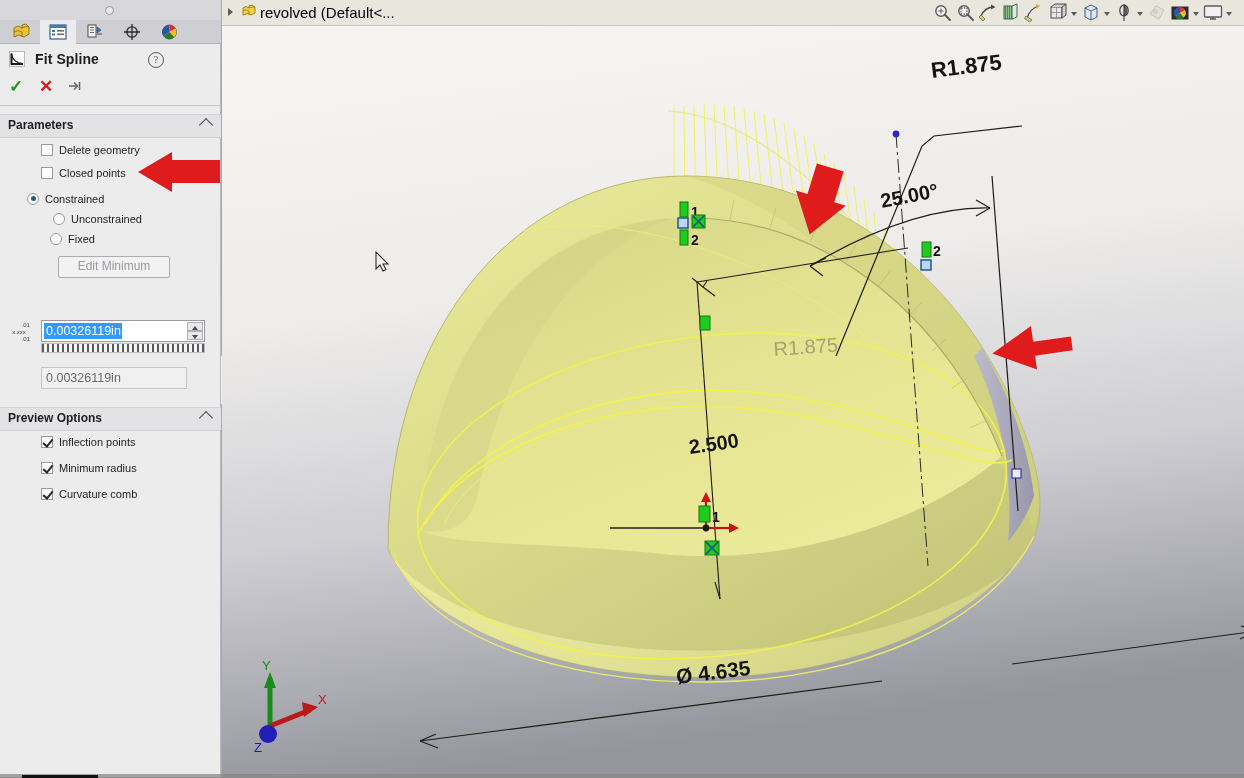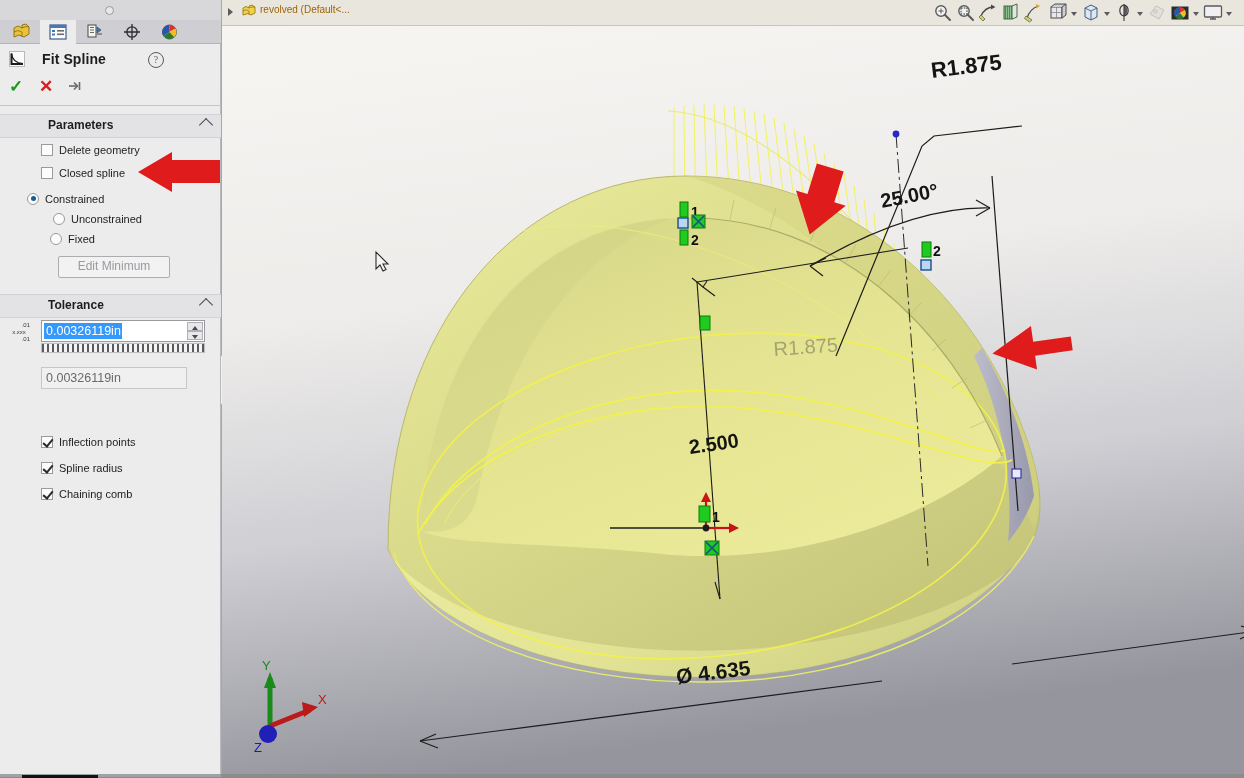--- a/index.html
+++ b/index.html
@@ -73,21 +73,20 @@
 
   
   #title-row {
     position: absolute;
     left: 0; top: 44px;
     width: 176px; height: 30px;
     display: flex;
     align-items: center;
     padding-left: 8px;
     box-sizing: border-box;
-    gap: 7px;
   }
   #title-text {
     font-size: 14px;
     font-weight: bold;
     color: #1d1d1d;
     margin-left: 8px;
     letter-spacing: 0.1px;
   }
   #help-icon {
     position: absolute;
@@ -136,21 +135,20 @@
     border-top: 1px solid #d2d2d6;
     border-bottom: 1px solid #d2d2d6;
     cursor: pointer;
   }
   .group-head .gt {
     position: absolute;
     left: 8px; top: 3px;
     font-size: 12px;
     font-weight: bold;
     color: #1d1d1d;
-    margin-left: 40px;
   }
   .group-head .chev {
     position: absolute;
     right: 10px; top: 5px;
     width: 9px; height: 9px;
     border-left: 1.5px solid #4a4a4e;
     border-top: 1.5px solid #4a4a4e;
     transform: rotate(45deg);
   }
 
@@ -332,22 +330,22 @@
     left: 6px; top: 8px;
     width: 0; height: 0;
     border-top: 4px solid transparent;
     border-bottom: 4px solid transparent;
     border-left: 5px solid #5a5a5e;
     cursor: pointer;
   }
   #tree-label {
     position: absolute;
     left: 38px; top: 4px;
-    font-size: 10px;
-    color: #a16207;
+    font-size: 15px;
+    color: #000000;
     white-space: nowrap;
   }
   #tree-icon {
     position: absolute;
     left: 19px; top: 4px;
     width: 16px; height: 16px;
   }
   #view-tools {
     position: absolute;
     right: 10px; top: 0;
@@ -483,71 +481,71 @@
       <span class="gt">Parameters</span>
       <span class="chev"></span>
     </div>
 
     <div class="chk-row" style="left:41px; top:140px">
       <span class="chkbox"></span>
       <span class="chk-label">Delete geometry</span>
     </div>
     <div class="chk-row" style="left:41px; top:163px">
       <span class="chkbox"></span>
-      <span class="chk-label">Closed spline</span>
+      <span class="chk-label">Closed points</span>
     </div>
 
     <div class="chk-row" style="left:27px; top:189px">
       <span class="radio on"></span>
       <span class="chk-label">Constrained</span>
     </div>
     <div class="chk-row" style="left:53px; top:209px">
       <span class="radio"></span>
       <span class="chk-label">Unconstrained</span>
     </div>
     <div class="chk-row" style="left:50px; top:229px">
       <span class="radio"></span>
       <span class="chk-label">Fixed</span>
     </div>
 
     <div id="edit-chaining">Edit Minimum</div>
 
-    <div class="group-head" style="top:294px">
-      <span class="gt">Tolerance</span>
-      <span class="chev"></span>
-    </div>
 
     <div id="tol-icon">
       <div style="text-align:right; padding-right:2px;">.01</div>
       <div>x.xxx</div>
       <div style="text-align:right; padding-right:2px;">.01</div>
     </div>
 
     <div id="tol-input-wrap">
       <span id="tol-value">0.00326119in</span>
       <div id="tol-spin">
         <div class="up"></div>
         <div class="dn"></div>
       </div>
     </div>
     <div id="tol-slider"></div>
     <div id="tol-readonly">0.00326119in</div>
 
+    <div class="group-head" style="top:407px">
+      <span class="gt">Preview Options</span>
+      <span class="chev"></span>
+    </div>
 
     <div class="chk-row" style="left:41px; top:432px">
       <span class="chkbox on"></span>
       <span class="chk-label">Inflection points</span>
     </div>
     <div class="chk-row" style="left:41px; top:458px">
       <span class="chkbox on"></span>
-      <span class="chk-label">Spline radius</span>
+      <span class="chk-label">Minimum radius</span>
     </div>
     <div class="chk-row" style="left:41px; top:484px">
       <span class="chkbox on"></span>
-      <span class="chk-label">Chaining comb</span>
+      <span class="chk-label">Curvature comb</span>
     </div>
   </div>
 
   <div id="panel-shadow"></div>
   <div id="splitter">
     <div class="grip"></div>
   </div>
 
   <div id="topbar">
     <div id="tree-arrow"></div>

